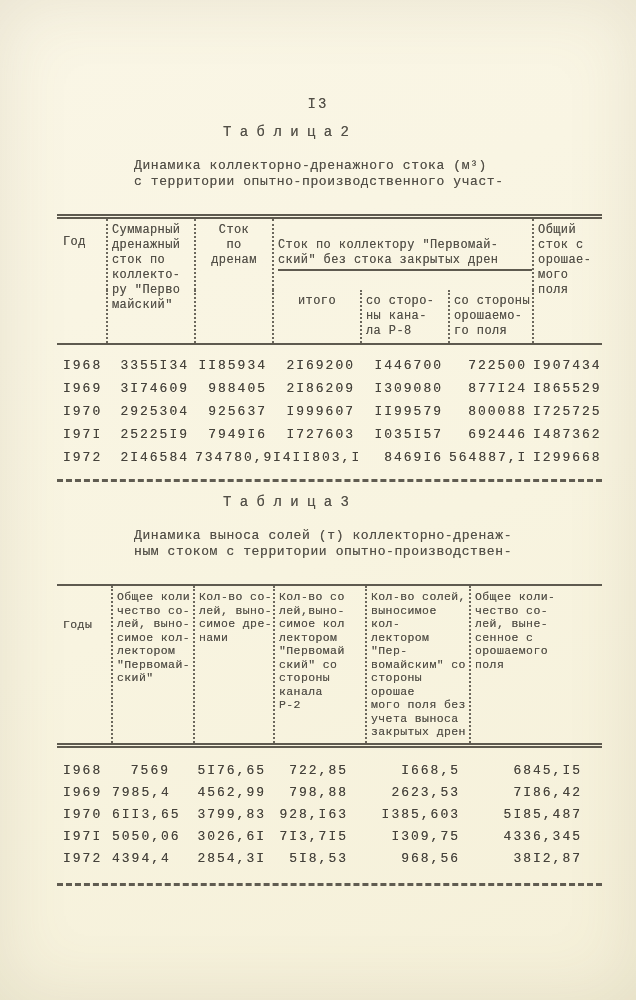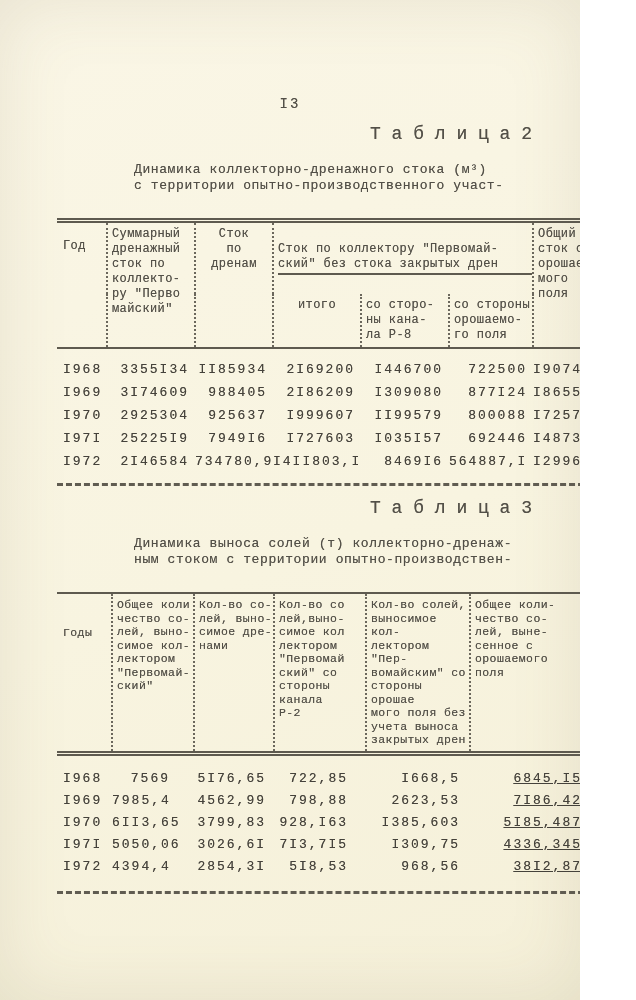--- a/index.html
+++ b/index.html
@@ -1,33 +1,33 @@
 <!DOCTYPE html>
 <html><head>
 <meta charset="utf-8">
 <style>
   html,body{margin:0;padding:0;}
   .page{
     position:relative;
-    width:580px;height:1000px;
+    width:636px;height:1000px;
     background:linear-gradient(160deg,#faf6e6 0%,#f8f4e0 55%,#f5f0d9 100%);
     box-shadow:inset 0 0 70px rgba(125,112,78,0.14);
     font-family:"Liberation Mono","DejaVu Sans Mono",monospace;
     color:#524f47;
     overflow:hidden;
     box-sizing:border-box;
   }
   .ink{text-shadow:0 0 0.6px rgba(82,79,71,0.65);}
   .page-number{
     padding-top:96px;text-align:center;
     font-size:14px;letter-spacing:2px;
   }
   .tbl-label{
-    margin:12px 48px 0 0;text-align:right;
-    font-size:18px;
+    margin:12px 64px 0 0;text-align:center;
+    font-size:14px;
   }
   .caption{margin:18px 0 0 134px;font-size:13px;line-height:16px;letter-spacing:0.6px;}
   .cap-line{white-space:pre-wrap;}
   .sym{font-family:"DejaVu Serif",serif;font-style:italic;}
 
   table{
     border-collapse:collapse;table-layout:fixed;
     margin-left:57px;width:545px;
   }
   th{font-weight:normal;vertical-align:top;text-align:left;
@@ -51,21 +51,21 @@
   #table3{border-top:2px solid #5e5a4f;margin-top:24px;}
   #table3 th{border-bottom:5px double #5e5a4f;font-size:11.5px;line-height:13.5px;}
   #table3 th.dot{border-left:2px dotted #6b675c;}
   #table3 th.year-h{padding-top:32px;padding-left:6px;}
   #table3 td{height:22px;}
   #table3 tbody tr:first-child td{padding-top:12px;}
   #table3 td:nth-child(2){padding-right:24px;}
   #table3 td:nth-child(3){padding-right:8px;}
   #table3 td:nth-child(4){padding-right:18px;margin-top:19px;}
   #table3 td:nth-child(5){padding-right:10px;}
-  #table3 td:nth-child(6){padding-right:20px;text-decoration:underline;}
+  #table3 td:nth-child(6){padding-right:20px;}
 
   .dashed-sep{
     margin:10px 0 0 57px;width:545px;height:0;
     border-top:3px dashed #605c51;
   }
   .dashed-sep.t3{margin-top:13px;}
 </style>
 </head>
 <body>
 

